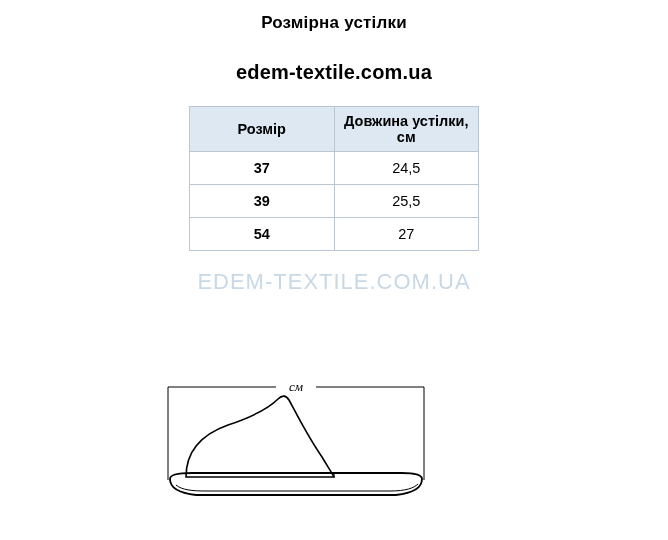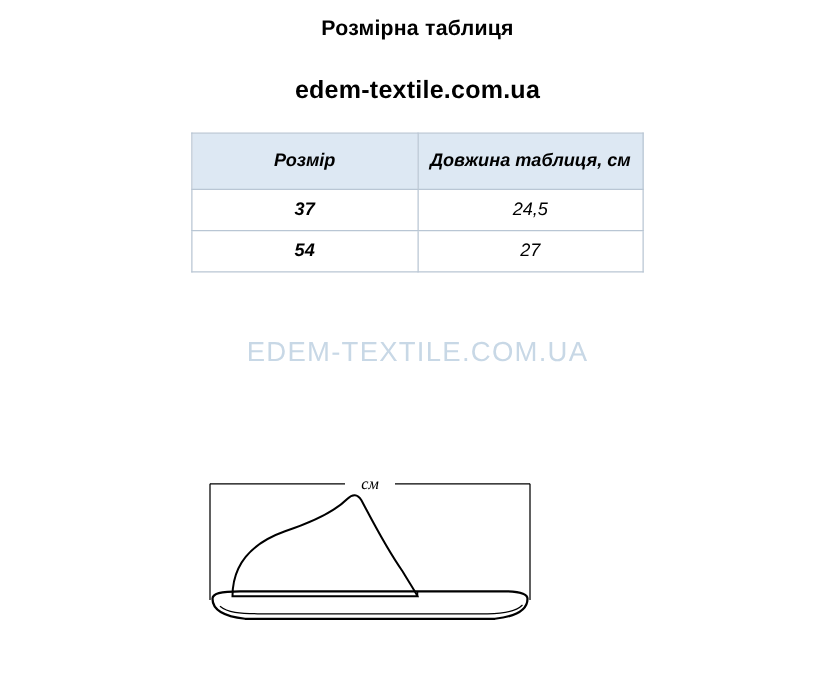--- a/index.html
+++ b/index.html
@@ -34,23 +34,22 @@
     margin-top: 28px;
     letter-spacing: 0.2px;
   }
   .table-wrap {
     margin-top: 22px;
     display: flex;
     justify-content: center;
   }
   table.size-table {
     border-collapse: collapse;
-    width: 362px;
+    width: 290px;
     table-layout: fixed;
-    font-style: italic;
   }
   table.size-table th,
   table.size-table td {
     border: 1px solid #b9c6d4;
     text-align: center;
     font-size: 14px;
     padding: 0;
     height: 32px;
     vertical-align: middle;
   }
@@ -97,36 +96,40 @@
     font-style: italic;
     font-size: 13px;
     fill: #000;
   }
 </style>
 </head>
 <body>
 
 <div class="page">
 
-  <div class="title">Розмірна таблиця</div>
+  <div class="title">Розмірна устілки</div>
 
   <div class="brand">edem-textile.com.ua</div>
 
   <div class="table-wrap">
     <table class="size-table">
       <thead>
         <tr>
           <th>Розмір</th>
-          <th>Довжина таблиця, см</th>
+          <th>Довжина устілки, см</th>
         </tr>
       </thead>
       <tbody>
         <tr>
           <td class="size-col">37</td>
           <td class="len-col">24,5</td>
+        </tr>
+        <tr>
+          <td class="size-col">39</td>
+          <td class="len-col">25,5</td>
         </tr>
         <tr>
           <td class="size-col">54</td>
           <td class="len-col">27</td>
         </tr>
       </tbody>
     </table>
   </div>
 
   <div class="watermark">EDEM-TEXTILE.COM.UA</div>

